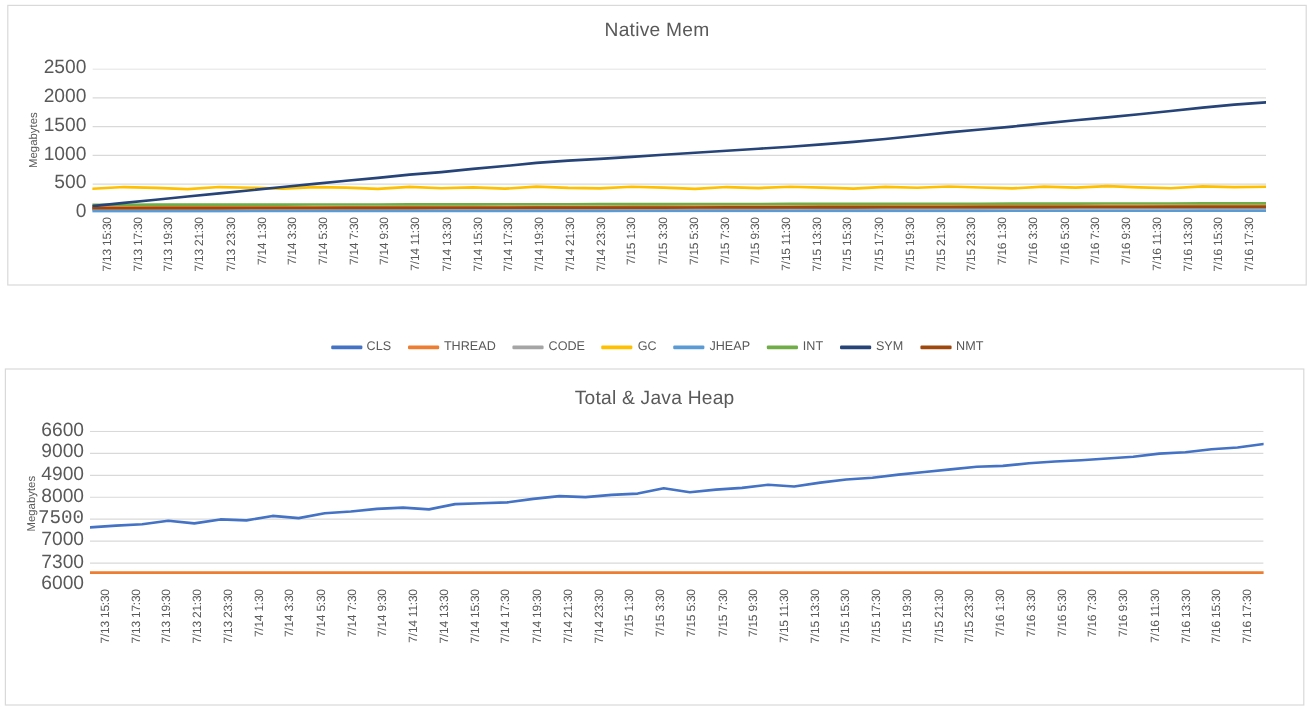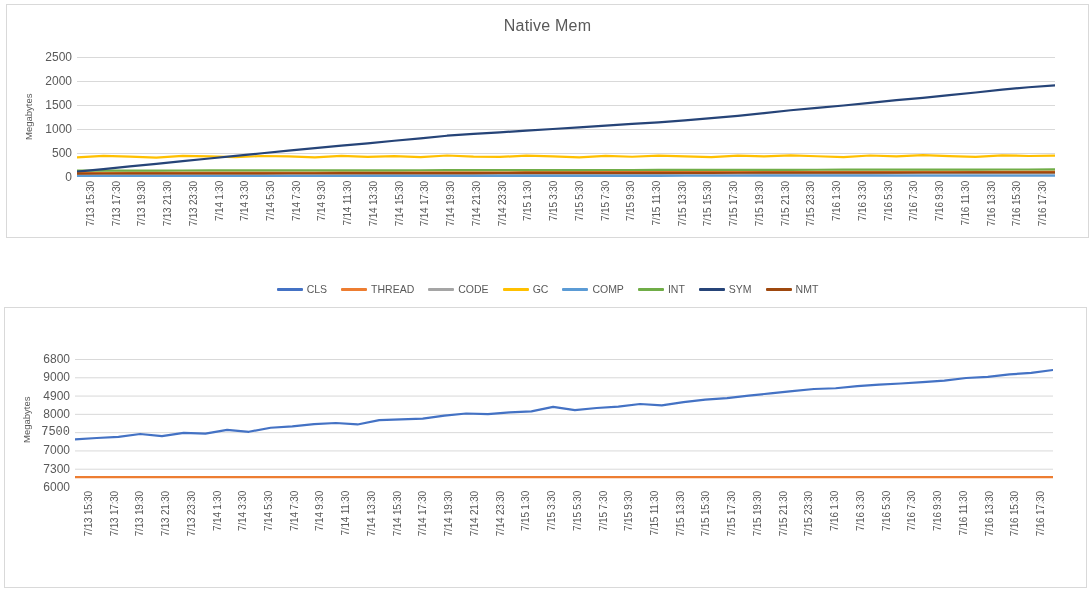--- a/index.html
+++ b/index.html
@@ -48,21 +48,21 @@
   .plot {
     position: absolute;
     box-sizing: border-box;
   }
   .plot svg { display: block; }
 
   .ytick {
     position: absolute;
     right: 0;
     color: #595959;
-    font-size: 12px;
+    font-size: 16px;
     text-align: right;
     white-space: nowrap;
     transform: translateY(-50%);
   }
   .yaxis-col { position: absolute; }
 
   .xlabels {
     position: absolute;
     display: flex;
   }
@@ -275,51 +275,52 @@
         <div class="legend-item">
           <span class="legend-swatch" style="background: rgb(165, 165, 165);"></span>
           <span class="legend-label">CODE</span>
         </div>
         <div class="legend-item">
           <span class="legend-swatch" style="background: rgb(255, 192, 0);"></span>
           <span class="legend-label">GC</span>
         </div>
         <div class="legend-item">
           <span class="legend-swatch" style="background: rgb(91, 155, 213);"></span>
-          <span class="legend-label">COMP</span>
+          <span class="legend-label">JHEAP</span>
         </div>
         <div class="legend-item">
           <span class="legend-swatch" style="background: rgb(112, 173, 71);"></span>
           <span class="legend-label">INT</span>
         </div>
         <div class="legend-item">
           <span class="legend-swatch" style="background: rgb(38, 68, 120);"></span>
           <span class="legend-label">SYM</span>
         </div>
         <div class="legend-item">
           <span class="legend-swatch" style="background: rgb(158, 72, 14);"></span>
           <span class="legend-label">NMT</span>
         </div>
       </div>
   </div>
 
   <div class="panel" id="panel-heap">
 
+    <div class="chart-title">Total &amp; Java Heap</div>
 
     <div class="axis-title" id="ytitle-heap" style="left:16px; top:135px;">Megabytes</div>
 
     <div class="yaxis-col" id="yaxis-heap" style="left:20px; top:51px; width:45px; height:128px;">
         <div class="ytick" style="top: 128px;">6000</div>
         <div class="ytick" style="top: 109.714px;">7300</div>
         <div class="ytick" style="top: 91.4286px;">7000</div>
         <div class="ytick" style="top: 73.1429px; font-family: Liberation Mono, monospace;">7500</div>
         <div class="ytick" style="top: 54.8571px; margin-left: 24px;">8000</div>
         <div class="ytick" style="top: 36.5714px;">4900</div>
         <div class="ytick" style="top: 18.2857px;">9000</div>
-        <div class="ytick" style="top: 0px;">6800</div>
+        <div class="ytick" style="top: 0px;">6600</div>
       </div>
 
     <div class="plot" id="plot-heap" style="left:70px; top:51px; width:978px; height:128px;">
         <svg width="978" height="128">
           <line x1="0" x2="978" y1="128.5" y2="128.5" stroke="#d9d9d9" stroke-width="1"></line>
           <line x1="0" x2="978" y1="110.21428571428572" y2="110.21428571428572" stroke="#d9d9d9" stroke-width="1"></line>
           <line x1="0" x2="978" y1="91.92857142857143" y2="91.92857142857143" stroke="#d9d9d9" stroke-width="1"></line>
           <line x1="0" x2="978" y1="73.64285714285714" y2="73.64285714285714" stroke="#d9d9d9" stroke-width="1"></line>
           <line x1="0" x2="978" y1="55.35714285714286" y2="55.35714285714286" stroke="#d9d9d9" stroke-width="1"></line>
           <line x1="0" x2="978" y1="37.07142857142857" y2="37.07142857142857" stroke="#d9d9d9" stroke-width="1"></line>

